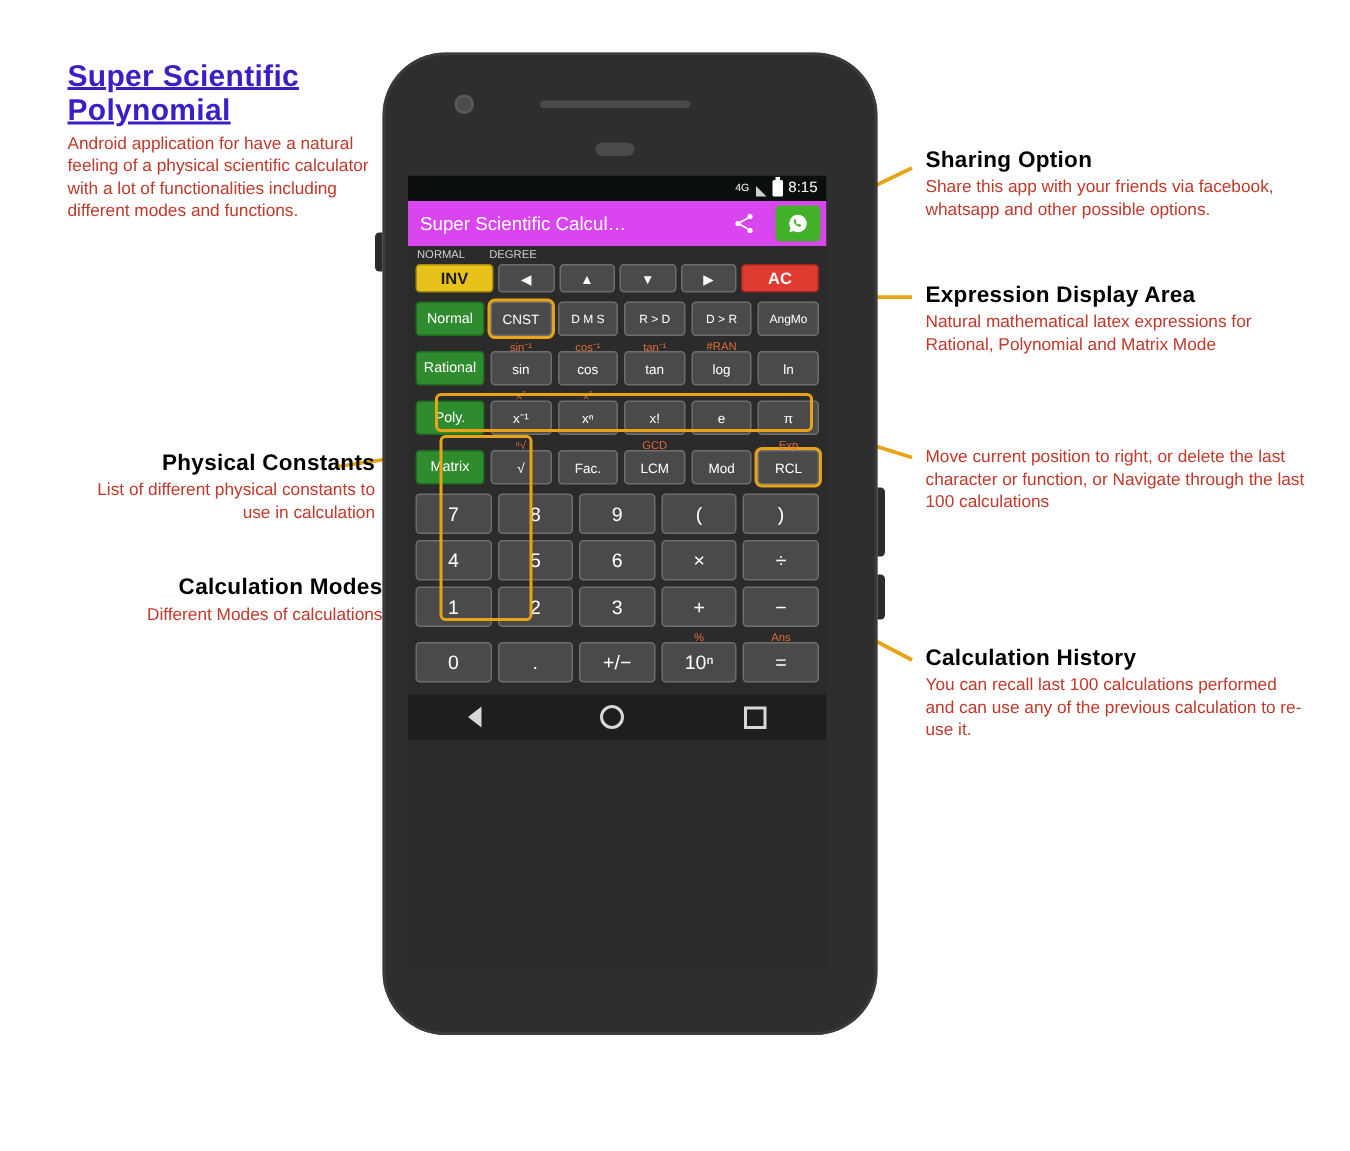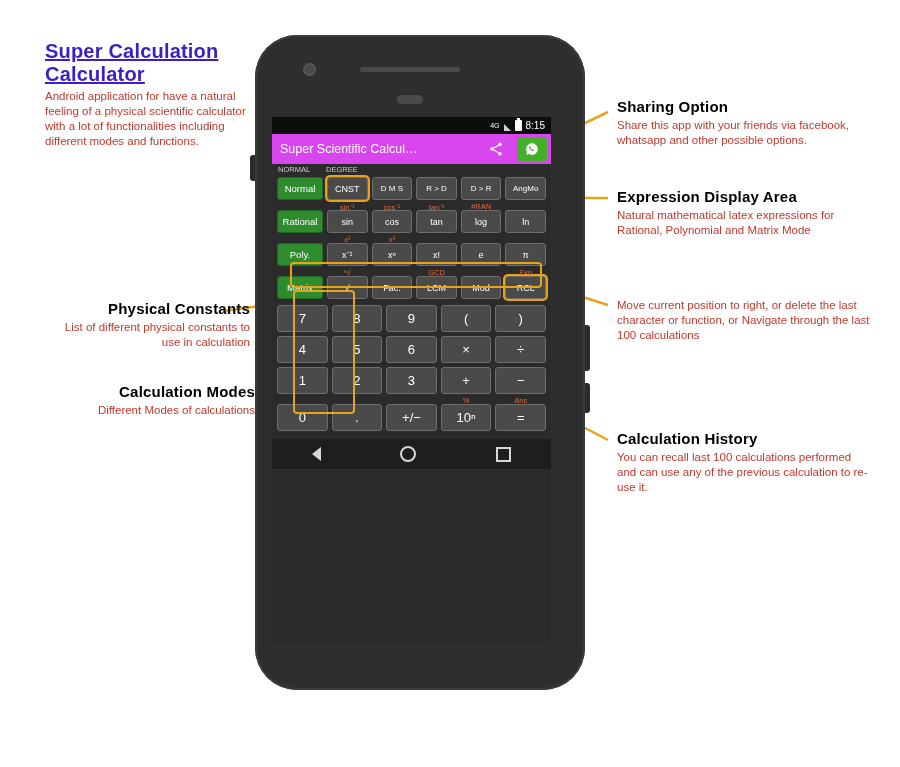--- a/index.html
+++ b/index.html
@@ -331,21 +331,21 @@
     <polygon points="541,405 554,403 548,414" fill="#e8a317"></polygon>
 
     <line x1="225" y1="311" x2="286" y2="302" stroke="#e8a317" stroke-width="2.5"></line>
     <polygon points="289,302 277,296 279,308" fill="#e8a317"></polygon>
 
     <polyline points="262,393 284,393 289,393" fill="none" stroke="#e8a317" stroke-width="2.5"></polyline>
     <polygon points="292,393 280,387 280,399" fill="#e8a317"></polygon>
   </svg>
 
   <div style="position:absolute;left:45px;top:40px;width:205px;">
-    <div class="anno-title big">Super Calculation Calculator</div>
+    <div class="anno-title big">Super Scientific Polynomial</div>
     <div class="anno-body">Android application for have a natural feeling of a physical scientific calculator with a lot of functionalities including different modes and functions.</div>
   </div>
 
   <div style="position:absolute;left:30px;top:383px;width:225px;" class="anno-right">
     <div class="anno-title">Calculation Modes</div>
     <div class="anno-body">Different Modes of calculations</div>
   </div>
 
   <div style="position:absolute;left:45px;top:300px;width:205px;" class="anno-right">
     <div class="anno-title">Physical Constants</div>
@@ -405,20 +405,28 @@
           </svg>
         </div>
       </div>
 
 
       <div class="modeline">
         <span>NORMAL</span>
         <span>DEGREE</span>
       </div>
 
+      <div class="navrow">
+        <div class="btn inv">INV</div>
+        <div class="btn arrow">◀</div>
+        <div class="btn arrow">▲</div>
+        <div class="btn arrow">▼</div>
+        <div class="btn arrow">▶</div>
+        <div class="btn ac">AC</div>
+      </div>
 
       <div class="keypad">
 
         <div class="krow">
           <div class="key mode">Normal</div>
           <div class="key small selbox">CNST</div>
           <div class="key tiny">D M S</div>
           <div class="key tiny">R &gt; D</div>
           <div class="key tiny">D &gt; R</div>
           <div class="key tiny">AngMo</div>

